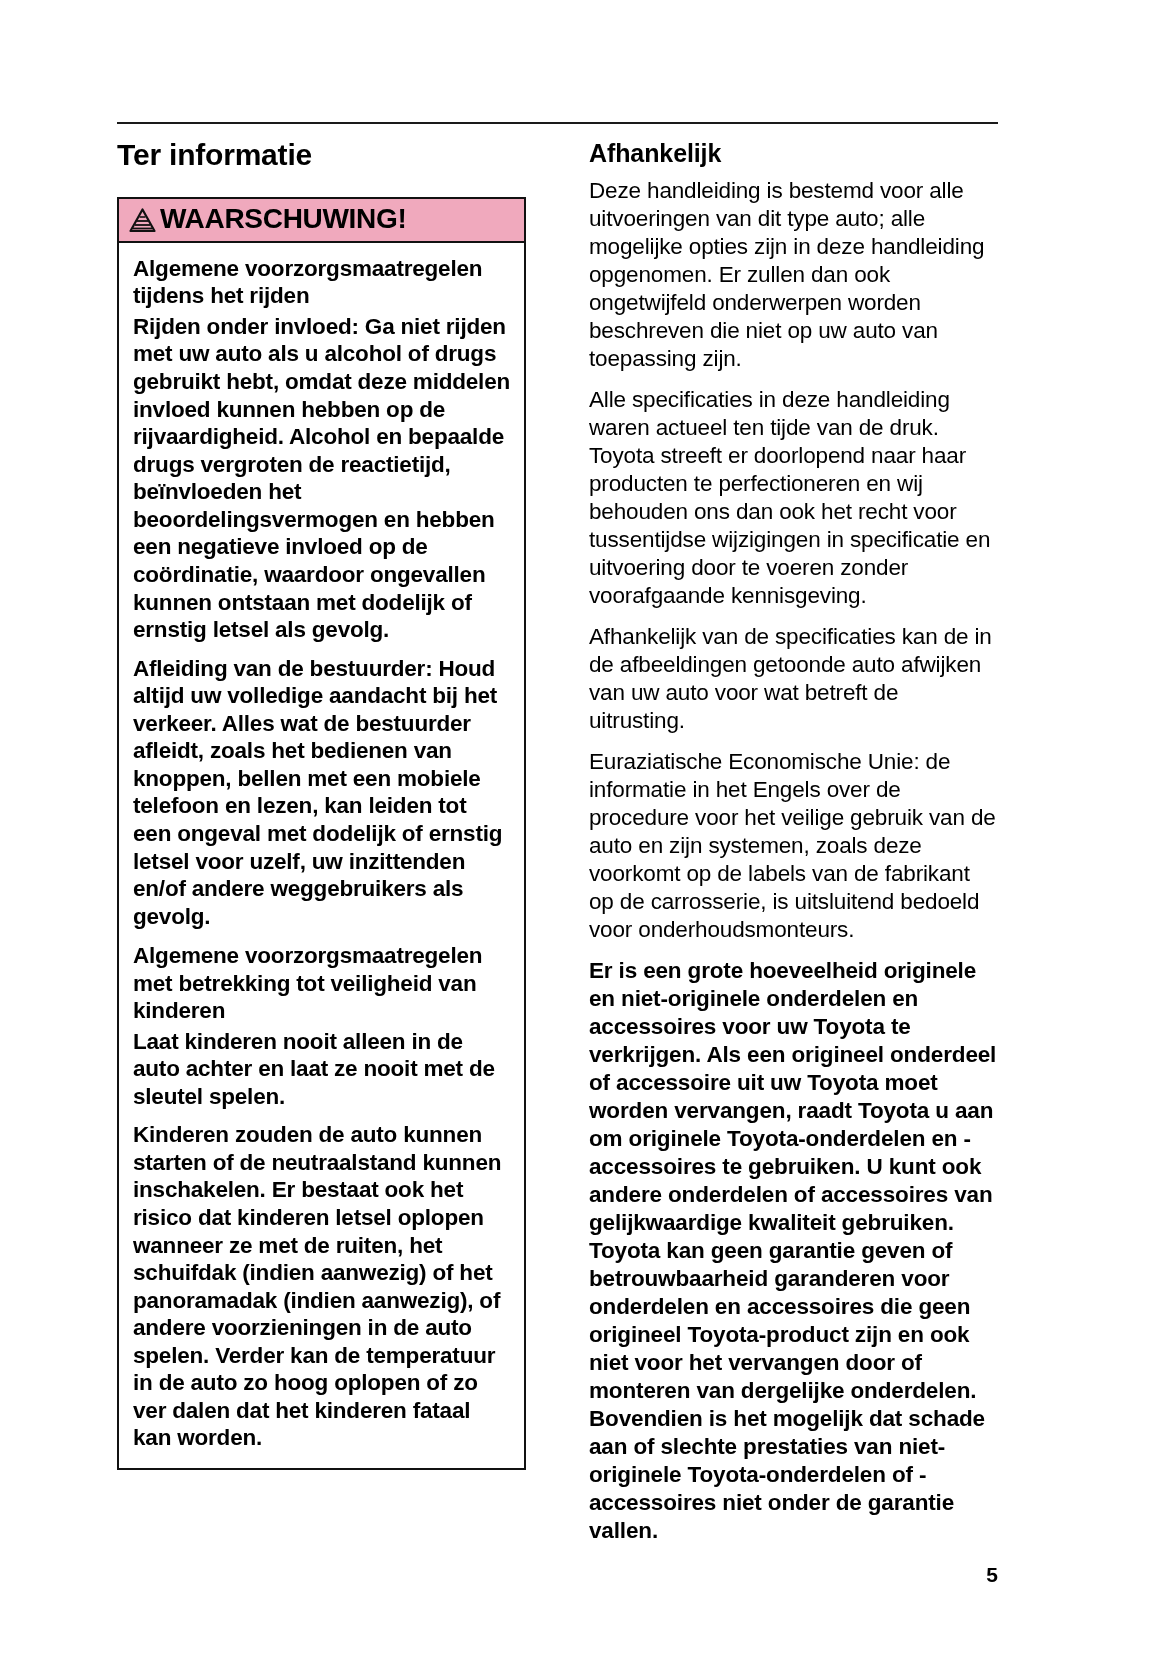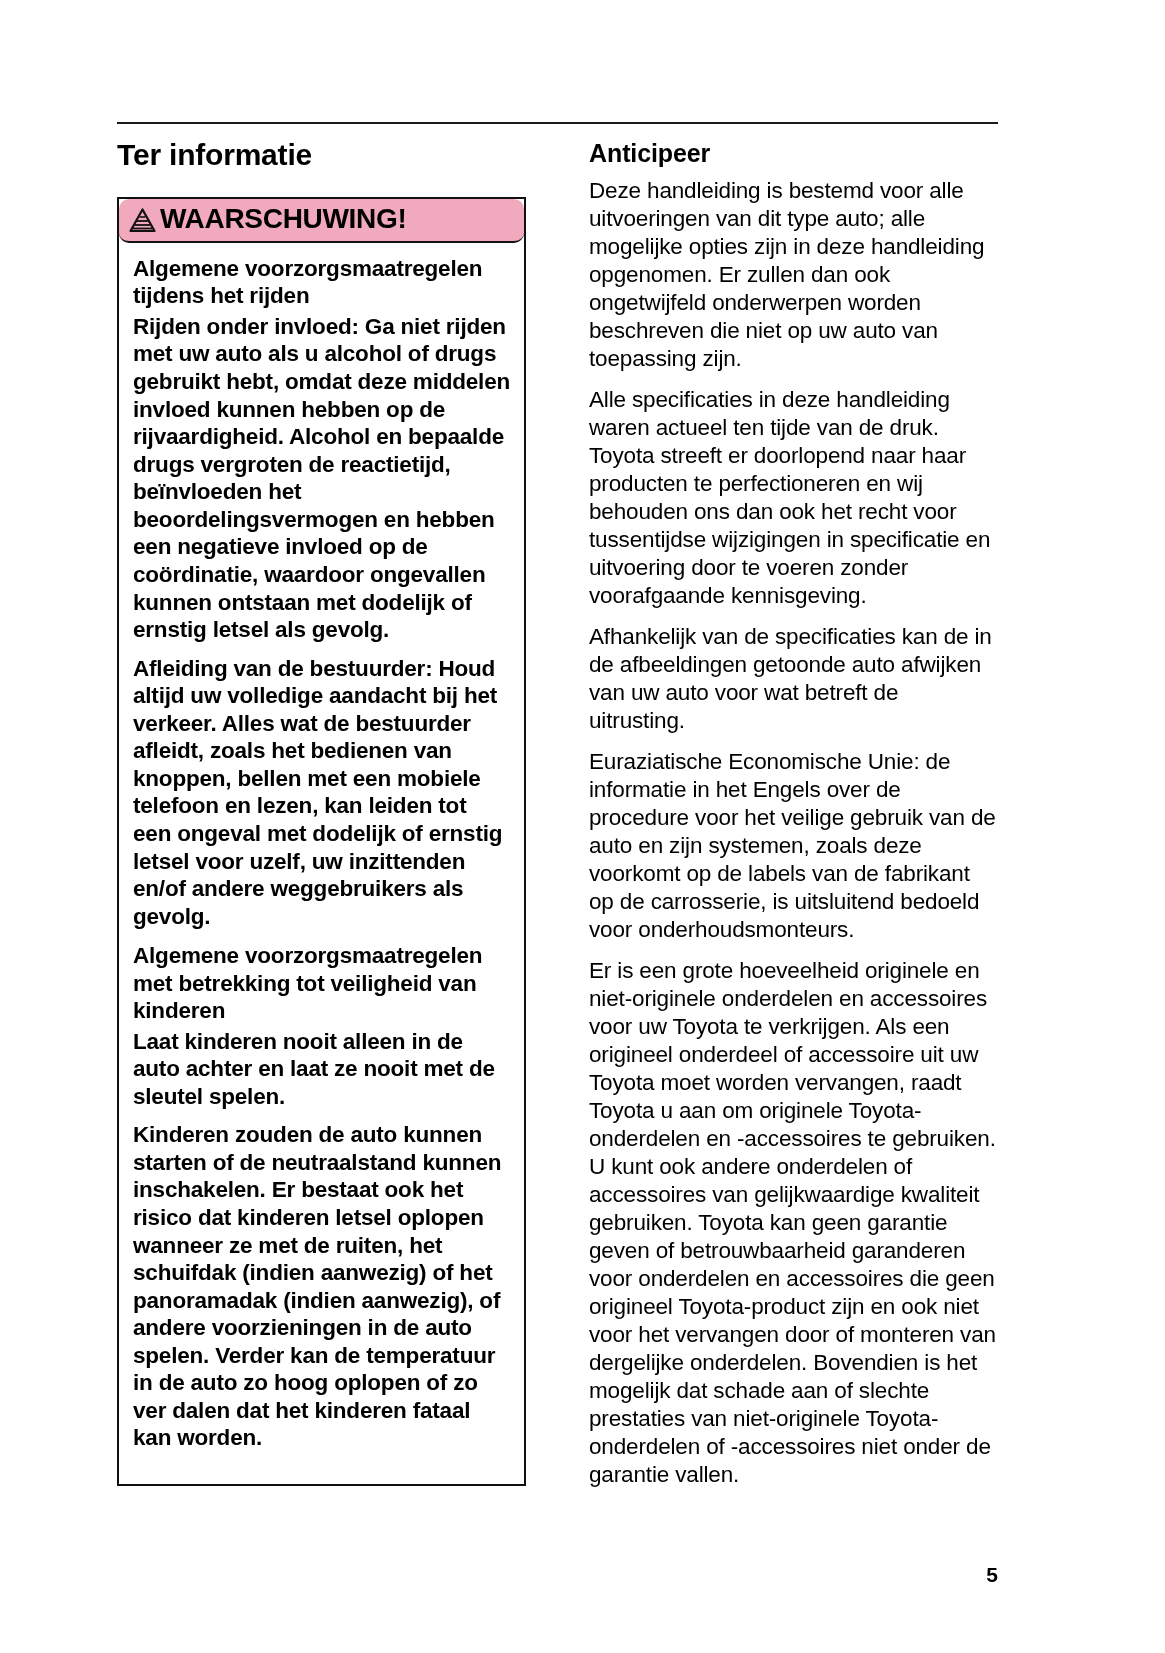--- a/index.html
+++ b/index.html
@@ -68,57 +68,56 @@
     margin-top: 26px;
   }
 
   p.body-text {
     font-size: 22.5px;
     line-height: 1.245;
     margin: 0 0 13px 0;
     letter-spacing: -0.15px;
   }
 
-  p.body-text:last-child { margin-bottom: 16px; }
+  p.body-text:last-child { margin-bottom: 16px; font-weight: bold; }
 
   
   .warning-box {
     border: 2.5px solid #111;
     box-sizing: border-box;
     width: 409px;
   }
 
   .warning-header {
     background: #f0a9bd;
     border-bottom: 2.5px solid #111;
     padding: 6px 10px 8px 10px;
     display: flex;
     align-items: center;
     gap: 4px;
     box-sizing: border-box;
-    border-radius: 10px;
   }
 
   .warning-icon {
     width: 27px;
     height: 25px;
     flex: 0 0 auto;
     display: block;
     margin-top: 2px;
   }
 
   .warning-title {
     font-size: 28px;
     font-weight: bold;
     line-height: 1;
     letter-spacing: -0.3px;
   }
 
   .warning-body {
-    padding: 12px 14px 32px 14px;
+    padding: 12px 14px 16px 14px;
     box-sizing: border-box;
   }
 
   .warning-body h3 {
     font-size: 22.5px;
     font-weight: bold;
     margin: 0 0 3px 0;
     line-height: 1.22;
     letter-spacing: -0.2px;
   }
@@ -176,21 +175,21 @@
           <h3 class="spaced">Algemene voorzorgsmaatregelen met betrekking tot veiligheid van kinderen</h3>
           <p>Laat kinderen nooit alleen in de auto achter en laat ze nooit met de sleutel spelen.</p>
           <p>Kinderen zouden de auto kunnen starten of de neutraalstand kunnen inschakelen. Er bestaat ook het risico dat kinderen letsel oplopen wanneer ze met de ruiten, het schuifdak (indien aanwezig) of het panoramadak (indien aanwezig), of andere voorzieningen in de auto spelen. Verder kan de temperatuur in de auto zo hoog oplopen of zo ver dalen dat het kinderen fataal kan worden.</p>
         </div>
 
       </div>
     </div>
 
     <div class="col">
 
-      <h2 class="sub-title">Anticipeer</h2>
+      <h2 class="sub-title">Afhankelijk</h2>
 
       <p class="body-text">Deze handleiding is bestemd voor alle uitvoeringen van dit type auto; alle mogelijke opties zijn in deze handleiding opgenomen. Er zullen dan ook ongetwijfeld onderwerpen worden beschreven die niet op uw auto van toepassing zijn.</p>
 
       <p class="body-text">Alle specificaties in deze handleiding waren actueel ten tijde van de druk. Toyota streeft er doorlopend naar haar producten te perfectioneren en wij behouden ons dan ook het recht voor tussentijdse wijzigingen in specificatie en uitvoering door te voeren zonder voorafgaande kennisgeving.</p>
 
       <p class="body-text">Afhankelijk van de specificaties kan de in de afbeeldingen getoonde auto afwijken van uw auto voor wat betreft de uitrusting.</p>
 
       <p class="body-text">Euraziatische Economische Unie: de informatie in het Engels over de procedure voor het veilige gebruik van de auto en zijn systemen, zoals deze voorkomt op de labels van de fabrikant op de carrosserie, is uitsluitend bedoeld voor onderhoudsmonteurs.</p>
 
 

